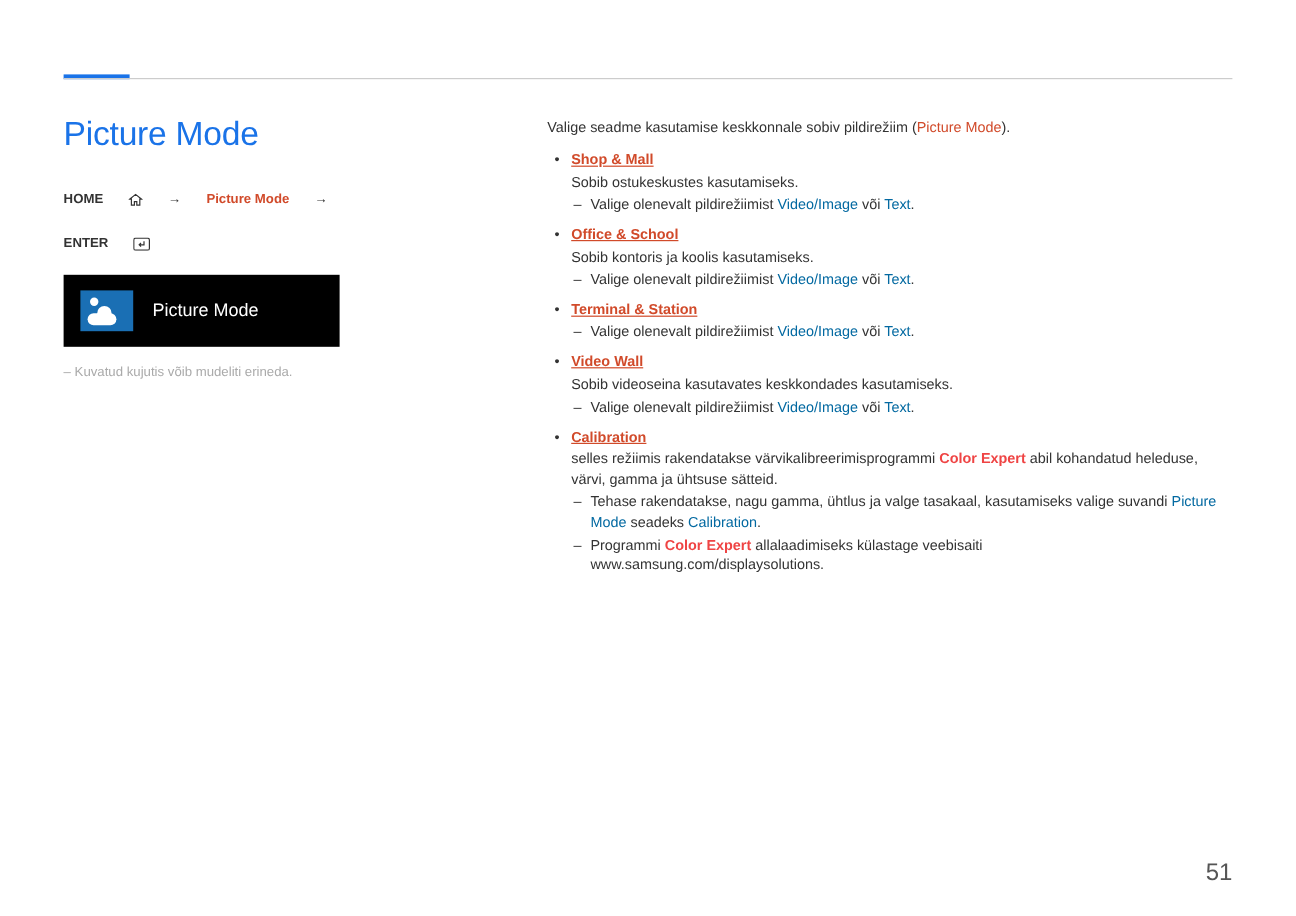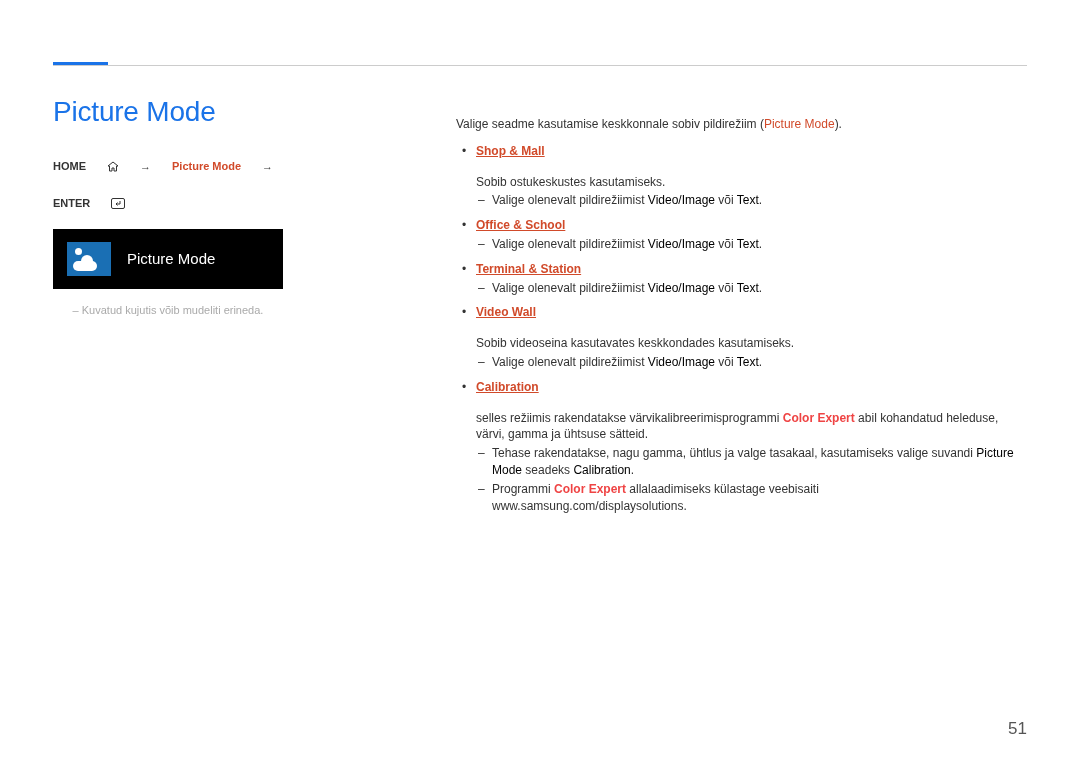--- a/index.html
+++ b/index.html
@@ -97,26 +97,25 @@
     top: -6px; left: 8px;
   }
   .tv-label {
     color: #fff;
     font-size: 15px;
     font-weight: 400;
   }
   .caption {
     font-size: 11px;
     color: #aaa;
-    text-align: center;
   }
   .right-col {
     position: absolute;
     left: 456px;
-    top: 116px;
+    top: 98px;
     width: 560px;
   }
   .intro {
     font-size: 12px;
     margin-bottom: 10px;
   }
   .intro .accent { color: #d14a2a; }
   ul.modes {
     list-style: none;
     padding-left: 0;
@@ -133,46 +132,46 @@
     top: 0;
     color: #333;
   }
   .mode-name {
     color: #d14a2a;
     font-weight: 600;
     text-decoration: underline;
   }
   .mode-desc {
     color: #333;
-    margin-top: 14px;
+    margin-top: 2px;
   }
   ul.sub {
     list-style: none;
     padding-left: 0;
     margin-top: 2px;
   }
   ul.sub > li {
     position: relative;
     padding-left: 16px;
     margin-top: 2px;
   }
   ul.sub > li::before {
     content: "–";
     position: absolute;
     left: 2px;
     top: 0;
     color: #333;
   }
-  .accent { color: #000000; }
+  .accent { color: #0369a1; }
   .bold { font-weight: 600; color: #ef4444; }
   .page-number {
     position: absolute;
     right: 53px;
     bottom: 22px;
-    font-size: 17px;
+    font-size: 20px;
     color: #555;
   }
 </style>
 </head>
 <body>
 
 <div class="brand-bar"></div>
 <div class="top-rule"></div>
 
 <div class="left-col">
@@ -220,20 +219,21 @@
       <div class="mode-desc">Sobib ostukeskustes kasutamiseks.</div>
       <ul class="sub">
         <li>
           <span>Valige olenevalt pildirežiimist </span><span class="accent">Video/Image</span><span> või </span><span class="accent">Text</span><span>.</span>
         </li>
       </ul>
     </li>
 
     <li>
       <span class="mode-name">Office &amp; School</span>
+      <div class="mode-desc">Sobib kontoris ja koolis kasutamiseks.</div>
       <ul class="sub">
         <li>
           <span>Valige olenevalt pildirežiimist </span><span class="accent">Video/Image</span><span> või </span><span class="accent">Text</span><span>.</span>
         </li>
       </ul>
     </li>
 
     <li>
       <span class="mode-name">Terminal &amp; Station</span>
       <ul class="sub">

